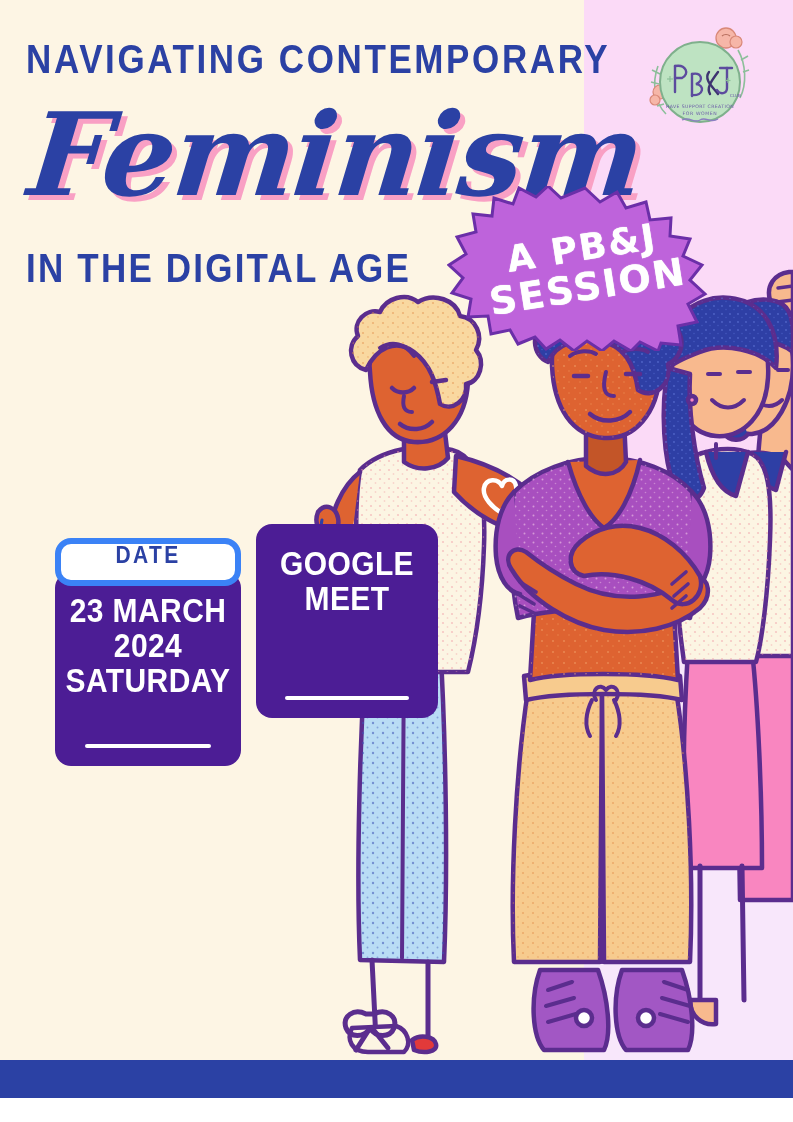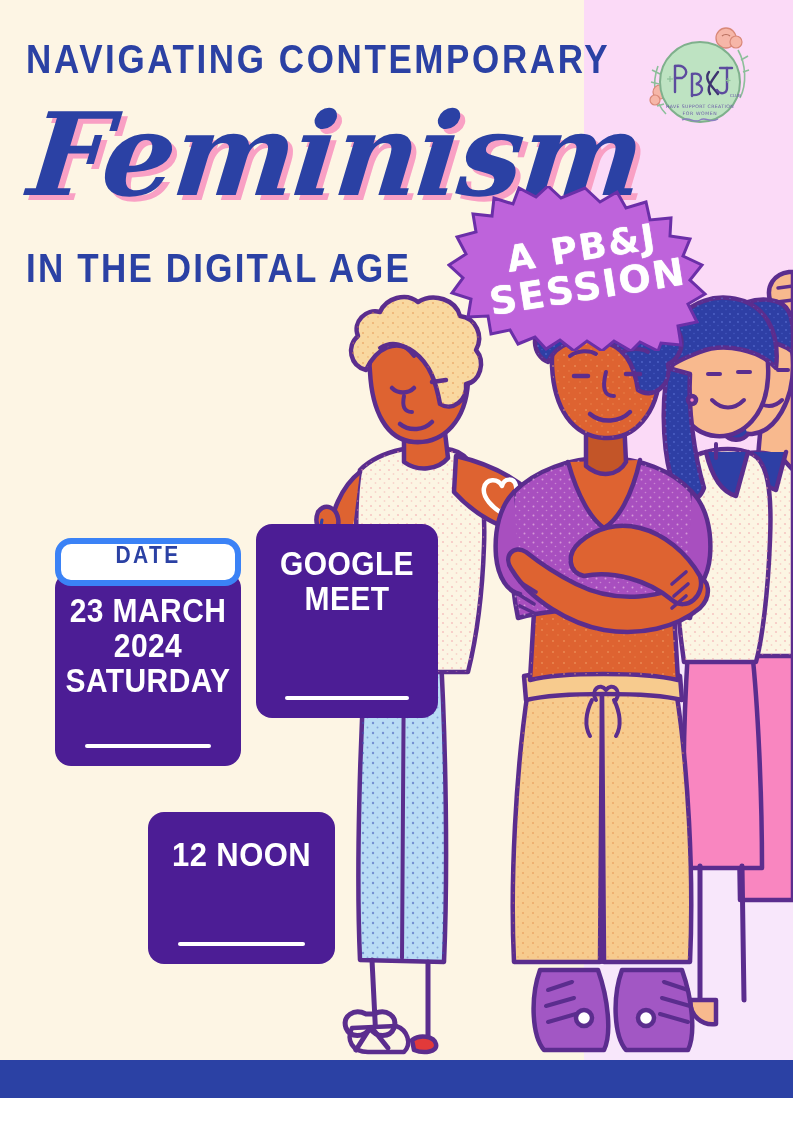--- a/index.html
+++ b/index.html
@@ -553,21 +553,17 @@
 
   <div class="card card-plat">
     <div class="card-body">
       <div class="card-value">GOOGLE
 MEET</div>
       <div class="card-rule"></div>
     </div>
   </div>
 
   <div class="card card-time">
-    <div class="card-body">
-      <div class="card-value">12 NOON</div>
-      <div class="card-rule"></div>
-    </div>
   </div>
 
   <div class="bottom-band"></div>
 
 </div>
 
 </body></html>

